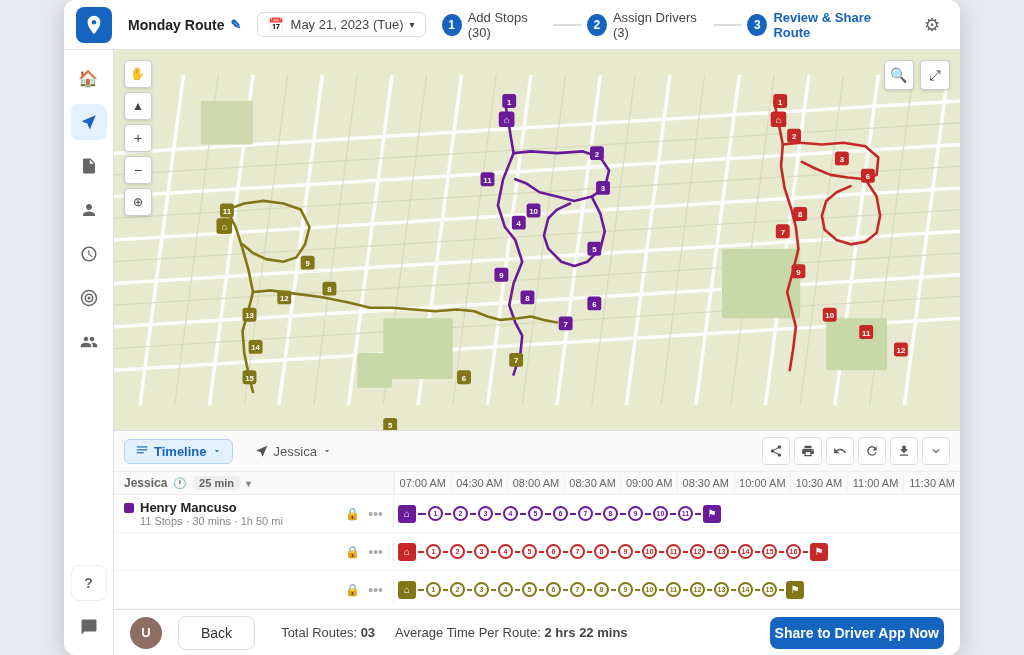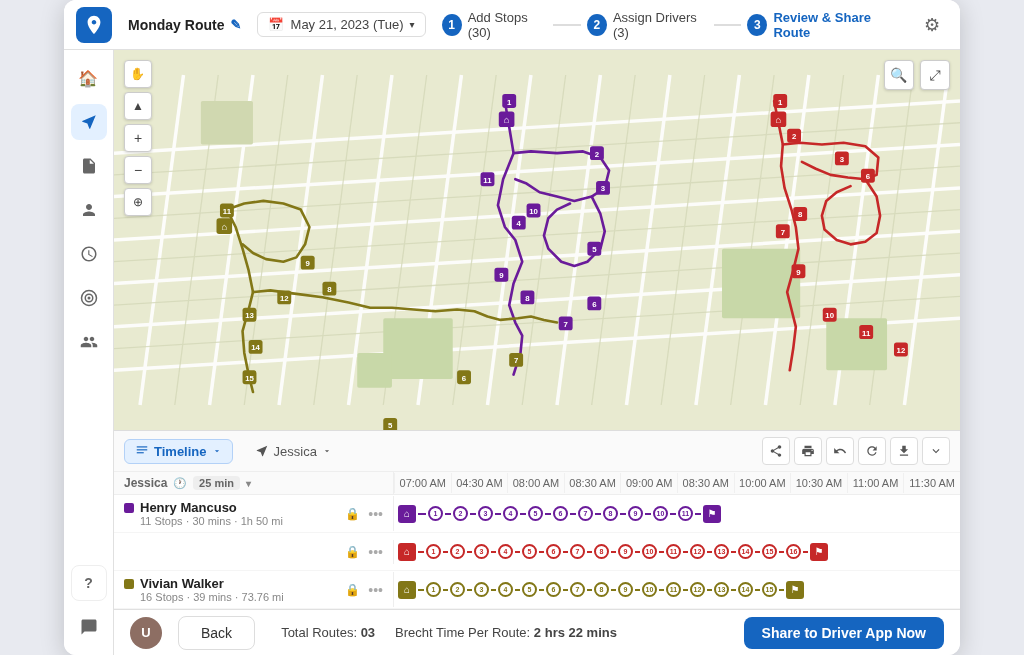--- a/index.html
+++ b/index.html
@@ -53,21 +53,21 @@
     .dots-icon { font-size: 14px; color: #aaa; cursor: pointer; }
     .driver-timeline { flex: 1; padding: 4px 0; display: flex; align-items: center; overflow: hidden; }
     .route-dots-line { display: flex; align-items: center; gap: 2px; padding: 0 4px; }
     .bottom-bar { height: 46px; background: #fff; border-top: 1px solid #e0e0e0; display: flex; align-items: center; padding: 0 16px; gap: 16px; flex-shrink: 0; }
     .back-btn { padding: 8px 22px; border: 1px solid #ddd; background: #fff; border-radius: 8px; font-size: 14px; font-weight: 500; color: #333; cursor: pointer; }
     .bottom-stats { display: flex; align-items: center; gap: 20px; flex: 1; padding-left: 10px; }
     .stat-item { font-size: 13px; color: #444; }
     .stat-label { font-weight: 400; }
     .stat-value { font-weight: 600; }
     .share-url-btn { padding: 8px 20px; border: 1px solid #1565c0; background: #fff; border-radius: 8px; font-size: 14px; font-weight: 600; color: #1565c0; cursor: pointer; }
-    .share-driver-btn { padding: 8px 18px; border: none; background: #1565c0; border-radius: 8px; font-size: 14px; font-weight: 600; color: #fff; cursor: pointer; }
+    .share-driver-btn { padding: 8px 5px; border: none; background: #1565c0; border-radius: 8px; font-size: 14px; font-weight: 600; color: #fff; cursor: pointer; }
     .avatar { width: 32px; height: 32px; border-radius: 50%; background: #8d6e63; overflow: hidden; display: flex; align-items: center; justify-content: center; color: white; font-size: 13px; font-weight: 600; }
   </style>
 </head>
 <body>
 
 <div class="app-container">
 
   <div class="top-bar">
     <div class="logo-area">
       <svg viewBox="0 0 24 24">
@@ -483,29 +483,20 @@
                 <div style="width:15px;height:15px;border-radius:50%;border:2px solid #c62828;display:flex;align-items:center;justify-content:center;font-size:7px;font-weight:700;color:#c62828;background:white;">16</div>
                 <div style="height:2px;width:5px;background:#c62828;"></div>
                 <div style="width:18px;height:18px;background:#c62828;border-radius:3px;display:flex;align-items:center;justify-content:center;font-size:10px;color:white;">⚑</div>
               </div>
             </div>
           </div>
 
           <div class="driver-row">
             <div class="driver-info">
               <div class="driver-info-wrap">
-                <div>
-                  <div class="driver-name">
-                    <div class="color-dot" style="background:#827717;"></div>
-                    <span>Vivian Walker</span>
-                  </div>
-                  <div class="driver-stats">
-                    <span>16 Stops</span> · <span>39 mins</span> · <span>73.76 mi</span>
-                  </div>
-                </div>
                 <div style="margin-left:auto;display:flex;align-items:center;gap:8px;">
                   <span class="lock-icon">🔒</span>
                   <span class="dots-icon">•••</span>
                 </div>
               </div>
             </div>
             <div class="driver-timeline">
               <div class="route-dots-line">
                 <div style="width:18px;height:18px;background:#827717;border-radius:3px;display:flex;align-items:center;justify-content:center;font-size:10px;color:white;">⌂</div>
                 <div style="height:2px;width:6px;background:#827717;"></div>
@@ -548,21 +539,21 @@
 
       <div class="bottom-bar">
         <div class="avatar">U</div>
         <button class="back-btn">Back</button>
         <div class="bottom-stats">
           <div class="stat-item">
             <span class="stat-label">Total Routes:</span>
             <span class="stat-value">03</span>
           </div>
           <div class="stat-item">
-            <span class="stat-label">Brecht Time Per Route:</span>
+            <span class="stat-label">Average Time Per Route:</span>
             <span class="stat-value">2 hrs 22 mins</span>
           </div>
         </div>
         <button class="share-driver-btn">Share to Driver App Now</button>
       </div>
     </div>
   </div>
 </div>
 
 </body></html>

